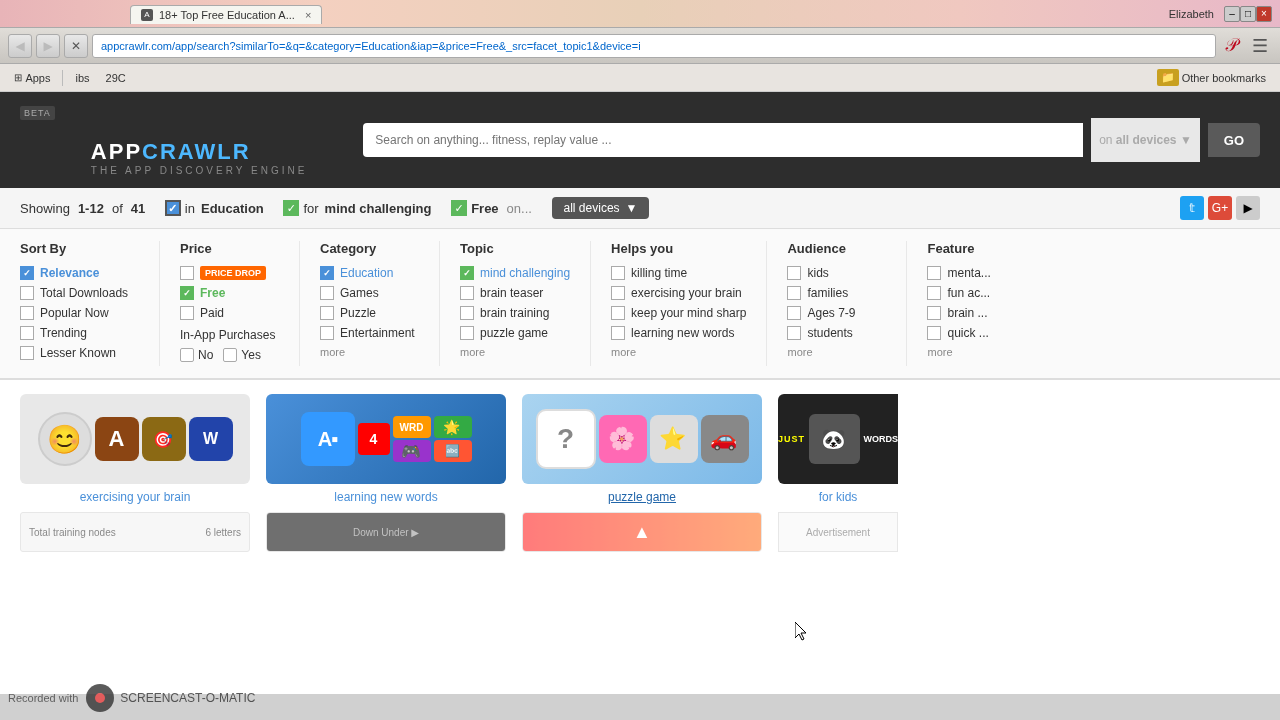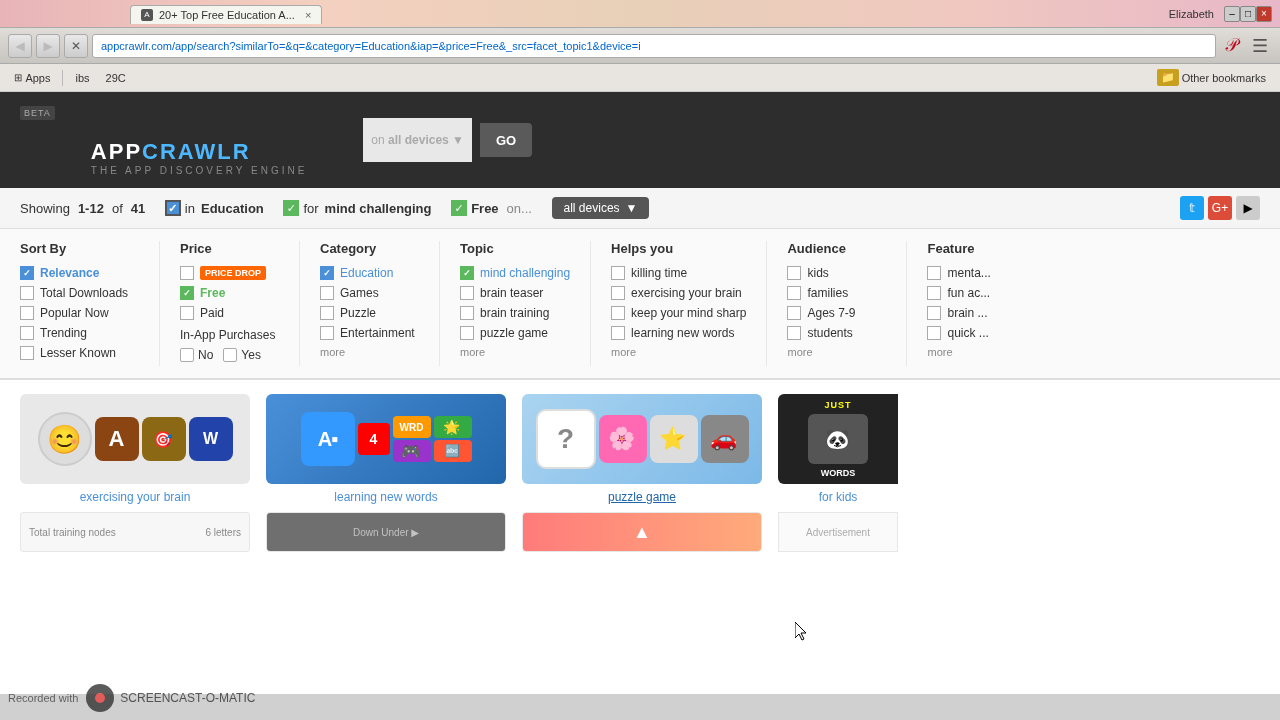--- a/index.html
+++ b/index.html
@@ -86,21 +86,21 @@
   </style>
 </head>
 <body>
 
 <div class="browser-outer">
 
   <div class="title-bar" style="background: linear-gradient(90deg,#e8b4b8,#f4d0c0,#e8d0b8,#f0c8c0,#e8b8c8); position:relative;">
     <div style="position:absolute;left:130px;top:0;height:28px;display:flex;align-items:center;">
       <div class="tab">
         <span style="width:12px;height:12px;background:#555;border-radius:2px;display:inline-block;font-size:8px;color:white;display:flex;align-items:center;justify-content:center;">A</span>
-        <span style="font-size:11px;color:#333;">20+ Top Free Education A...</span>
+        <span style="font-size:11px;color:#333;">18+ Top Free Education A...</span>
         <span style="font-size:11px;color:#666;cursor:pointer;margin-left:4px;">×</span>
       </div>
     </div>
     <div style="flex:1;"></div>
     <span style="font-size:11px;color:#333;margin-right:10px;">Elizabeth</span>
     <div class="tb-btn" style="font-size:10px;">–</div>
     <div class="tb-btn" style="font-size:10px;">□</div>
     <div class="tb-btn close" style="font-size:10px;">×</div>
   </div>
 
@@ -139,20 +139,21 @@
 
       <div class="site-header">
         <span class="beta-badge">BETA</span>
         <div class="site-logo">
           <div class="logo-main">
             <span style="color:white;font-size:22px;font-weight:bold;letter-spacing:2px;">APP</span><span style="color:#4db8ff;font-size:22px;font-weight:bold;letter-spacing:2px;">CRAWLR</span>
           </div>
           <div style="color:#888;font-size:10px;letter-spacing:3px;">THE APP DISCOVERY ENGINE</div>
         </div>
         <div class="search-area">
+          <input class="search-input" style="flex: 1 1 0%; height: 34px; border: none; padding: 0px 12px; font-size: 12px; color: rgb(153, 153, 153); background: white; border-radius: 4px 0px 0px 4px;" placeholder="Search on anything... fitness, replay value ...">
           <div class="on-label">
             <span>on</span>&nbsp;<strong>all devices</strong>&nbsp;▼
           </div>
           <button class="go-btn" style="height:34px;background:#5a5a5a;color:white;border:none;padding:0 16px;font-size:13px;font-weight:bold;cursor:pointer;">GO</button>
         </div>
       </div>
 
       <div class="filter-bar">
         <div class="filter-left">
           <span>Showing</span>
@@ -400,21 +401,21 @@
           <div style="border-radius:6px;width:240px;height:90px;background:linear-gradient(135deg,#aad4f0,#7cb9e8);display:flex;align-items:center;justify-content:center;gap:3px;overflow:hidden;">
             <div style="width:60px;height:60px;border-radius:10px;background:white;display:flex;align-items:center;justify-content:center;font-size:28px;font-weight:bold;color:#888;border:2px solid #ddd;">?</div>
             <div style="width:48px;height:48px;border-radius:8px;background:#ff69b4;display:flex;align-items:center;justify-content:center;font-size:22px;">🌸</div>
             <div style="width:48px;height:48px;border-radius:8px;background:#ddd;display:flex;align-items:center;justify-content:center;font-size:22px;">⭐</div>
             <div style="width:48px;height:48px;border-radius:8px;background:#888;display:flex;align-items:center;justify-content:center;font-size:22px;">🚗</div>
           </div>
           <div style="font-size:12px;color:#2266aa;margin-top:6px;text-align:center;text-decoration:underline;">puzzle game</div>
         </div>
 
         <div class="app-card">
-          <div style="border-radius:6px 0 0 6px;width:120px;height:90px;background:#222;display:flex;align-items:center;justify-content:center;flex-direction:column;gap:4px;overflow:hidden;">
+          <div style="border-radius:6px 0 0 6px;width:120px;height:90px;background:#222;display:flex;align-items:center;justify-content:space-between;flex-direction:row;gap:4px;overflow:hidden;">
             <div style="color:yellow;font-size:9px;font-weight:bold;letter-spacing:1px;">JUST</div>
             <div style="width:60px;height:50px;background:#555;border-radius:6px;display:flex;align-items:center;justify-content:center;font-size:20px;">🐼</div>
             <div style="color:white;font-size:9px;font-weight:bold;">WORDS</div>
           </div>
           <div style="font-size:12px;color:#4a90d9;margin-top:6px;text-align:center;">for kids</div>
         </div>
 
       </div>
 
       <div style="padding:8px 20px;background:white;display:flex;gap:16px;overflow:hidden;opacity:0.7;">

